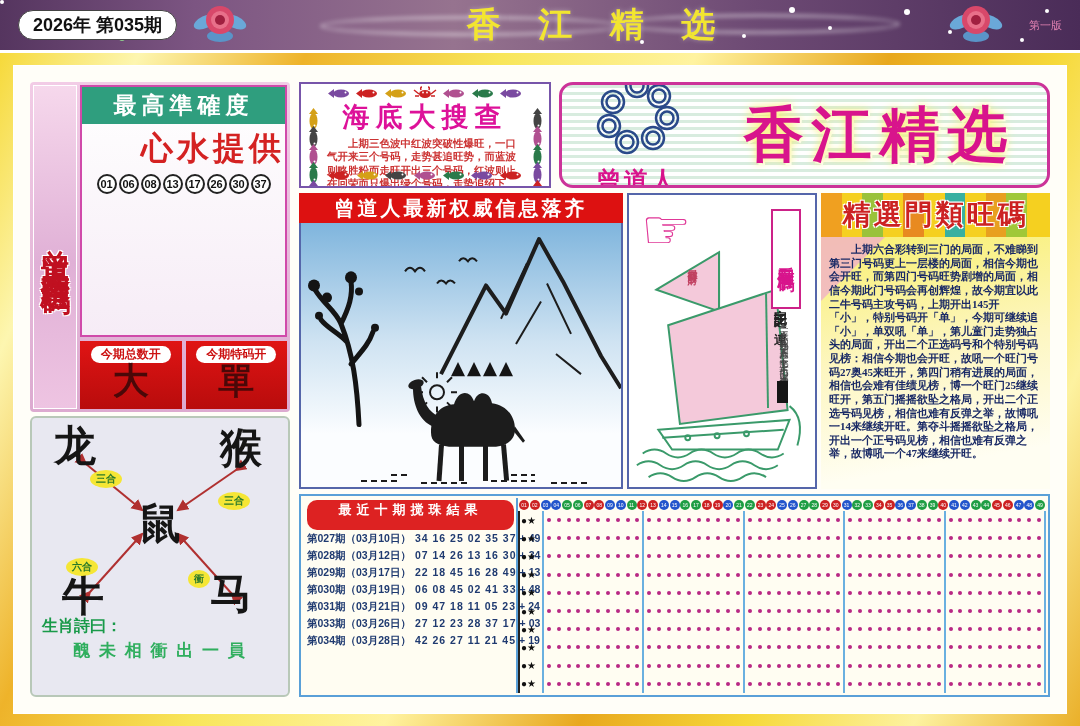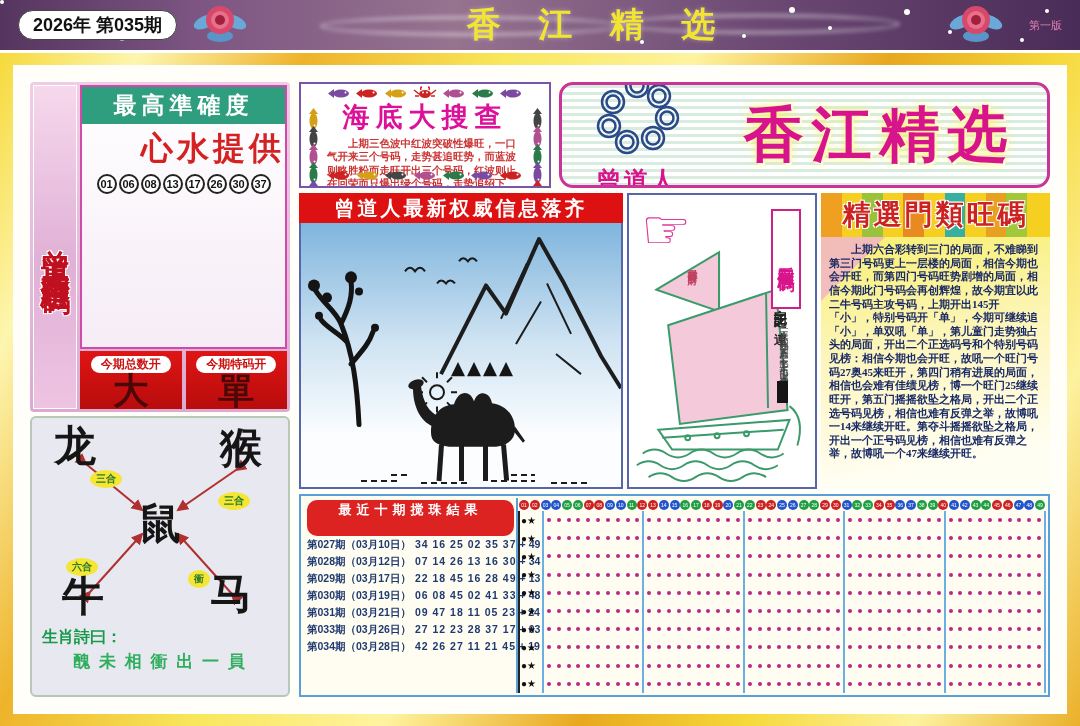--- a/index.html
+++ b/index.html
@@ -48,42 +48,42 @@
   .acc-head { background:#2f9e7e; color:#fff; font-weight:bold; font-size:23px;
     letter-spacing:5px; text-align:center; padding:3px 0; white-space:nowrap;}
   .acc-sub { color:#d42222; font-size:32px; font-weight:bold; letter-spacing:4px;
     text-align:right; padding:3px 0 1px; font-family:"Liberation Serif",serif;}
   .acc-nums { display:flex; justify-content:center; gap:2px; padding:2px 0 3px; }
   .cnum { width:20px; height:20px; border:2px solid #222; border-radius:50%; font-size:11px;
     font-weight:bold; color:#111; display:flex; align-items:center; justify-content:center;
     background:#fff; }
   .acc-body { color:#a81212; font-size:13px; line-height:1.38; padding:2px 7px;
     text-indent:2em; font-weight:bold; font-family:"Liberation Serif",serif;}
-  .today-row { height:56px; display:flex; gap:4px;align-items:flex-end; }
+  .today-row { height:68px; display:flex; gap:4px; }
   .today-box { flex:1; background:linear-gradient(180deg,#e01414,#b80c0c); text-align:center;
     padding-top:3px; }
   .today-label { display:inline-block; background:#fff; color:#cc1111; font-size:12px;
     font-weight:bold; border-radius:9px; padding:0 10px; }
   .today-value { font-size:36px; font-weight:bold; color:#4a0808; line-height:1.0;
     font-family:"Liberation Serif","DejaVu Serif",serif; }
 
   .zodiac-box { flex:1; background:#e8e8f1; border:2px solid #b8c8b8; border-radius:6px;
     position:relative; overflow:hidden; }
   .zd-area { position:relative; height:196px; }
   .zd-an { position:absolute; font-size:42px; font-weight:bold; color:#151515;
     font-family:"Liberation Serif","DejaVu Serif",serif; }
   .zd-tl { left:22px; top:0px; } .zd-tr { right:26px; top:2px; }
   .zd-c  { left:50%; top:78px; transform:translateX(-50%); }
   .zd-bl { left:30px; top:150px; } .zd-br { right:36px; top:148px; }
   .zd-tag { position:absolute; background:#f5e635; color:#2a7a2a; font-size:10px;
     font-weight:bold; border-radius:50%; padding:2px 6px; }
   .tg0 { left:58px; top:52px; } .tg1 { right:38px; top:74px; }
   .tg2 { left:34px; top:140px; } .tg3 { right:78px; top:152px; }
   .poem { padding:2px 10px; }
-  .poem-title { color:#199a4a; font-size:16px; font-weight:bold;margin-top:11px; }
+  .poem-title { color:#199a4a; font-size:16px; font-weight:bold; }
   .poem-line { color:#2fae5e; font-size:17px; font-weight:bold; letter-spacing:2px;
     text-align:center; line-height:1.65; }
 
   
   .right-wrap { flex:1; display:flex; flex-direction:column; gap:5px; }
   .rowA { height:106px; display:flex; gap:8px; }
   .rowB { height:296px; display:flex; gap:4px; }
   .rowC { flex:1; display:flex; border:2px solid #5aa0d8; background:#fffdf2; padding:2px; }
 
   
@@ -152,21 +152,21 @@
     background:linear-gradient(170deg,#f8ef70 0%,#fdf6c0 45%,#fffef2 85%);
     color:#1a2a66; font-size:11px; line-height:1.24; text-indent:2em; font-weight:bold;
     font-family:"Liberation Serif",serif; overflow:hidden;}
   .hot-body::before { content:""; position:absolute; left:0; top:0; width:0; height:0;
     border-top:64px solid #f0b0c8; border-right:64px solid transparent; opacity:.8;}
   .hot-text { position:relative; z-index:1; }
 
   
   .results-col { width:215px; border-right:2px solid #5aa0d8; padding:2px 2px 0 4px; }
   .results-head { background:#dd2222; color:#fff; border-radius:10px; font-size:13px;
-    font-weight:bold; letter-spacing:5px; text-align:center; height:36px; line-height:20px;
+    font-weight:bold; letter-spacing:5px; text-align:center; height:30px; line-height:20px;
     white-space:nowrap; }
   .rrow { font-size:10.5px; color:#1f3a70; line-height:17px; white-space:nowrap;
     font-weight:bold; }
   .rp { margin-right:4px; } .rn { letter-spacing:1px; } .rx { margin:0 3px; color:#1f3a70;}
 
   
   .dot-area { flex:1; display:flex; flex-direction:column; overflow:hidden; }
   .ball-row { height:13px; display:flex; justify-content:space-between; align-items:center;
     padding:0 1px; }
   .ball { width:10px; height:10px; border-radius:50%; color:#fff; font-size:5px;

